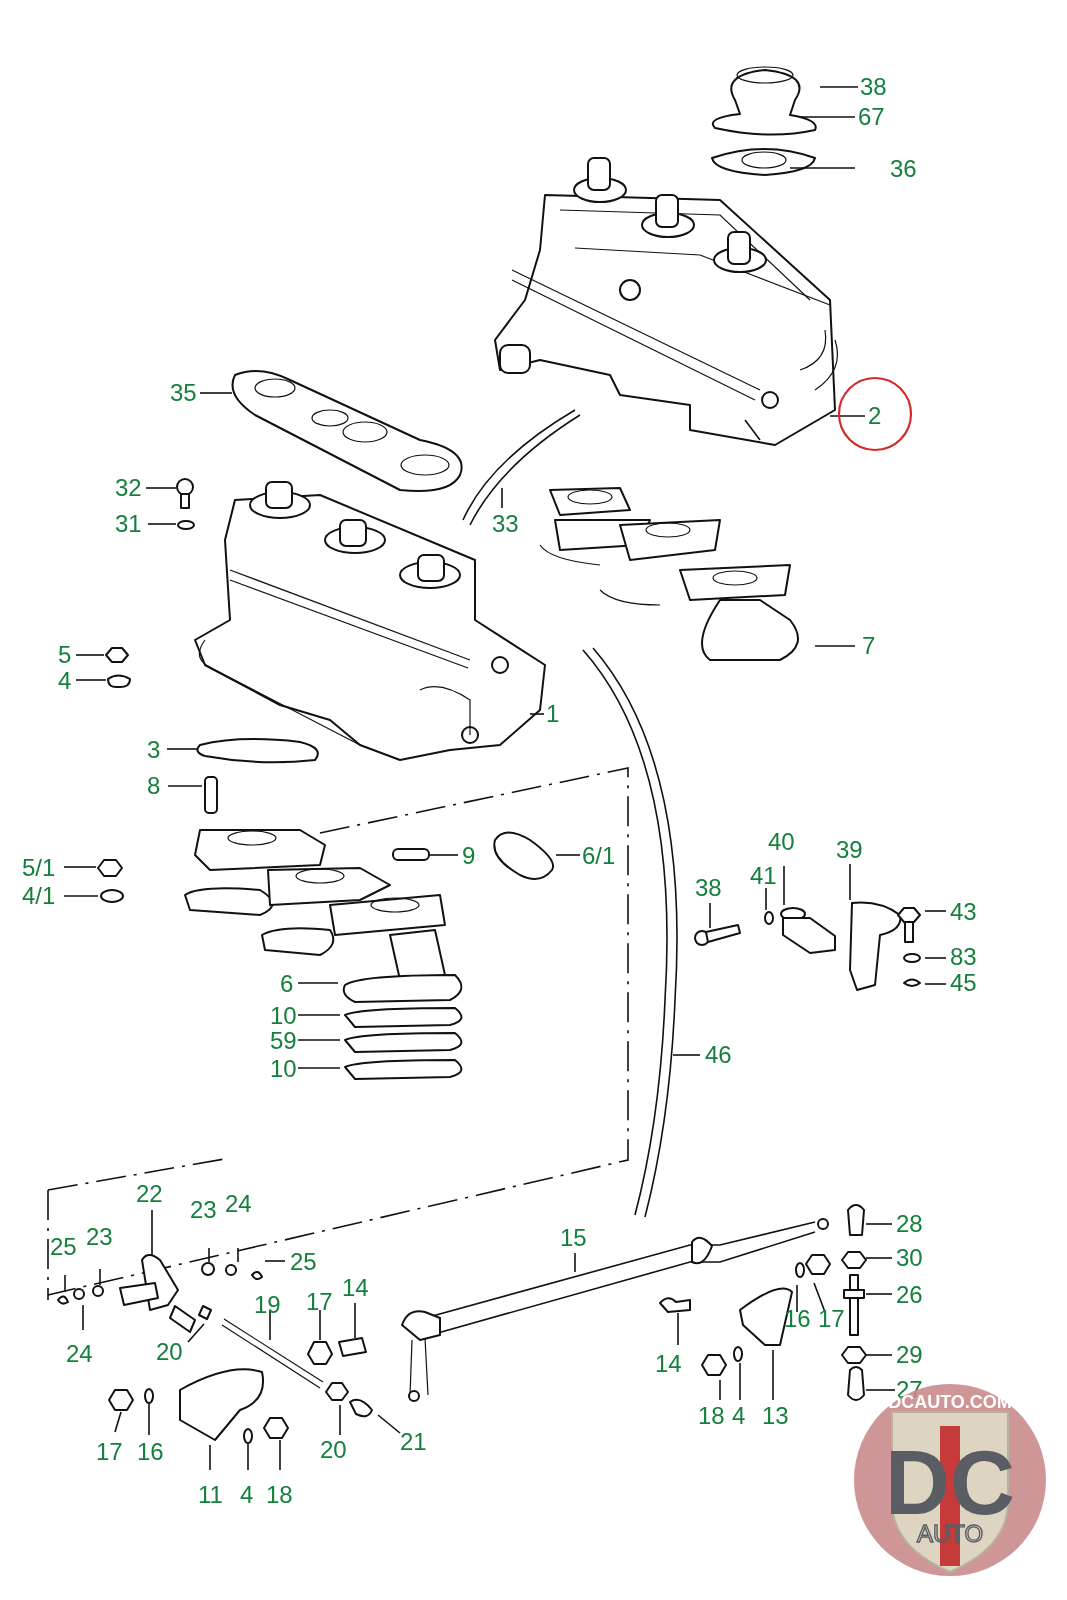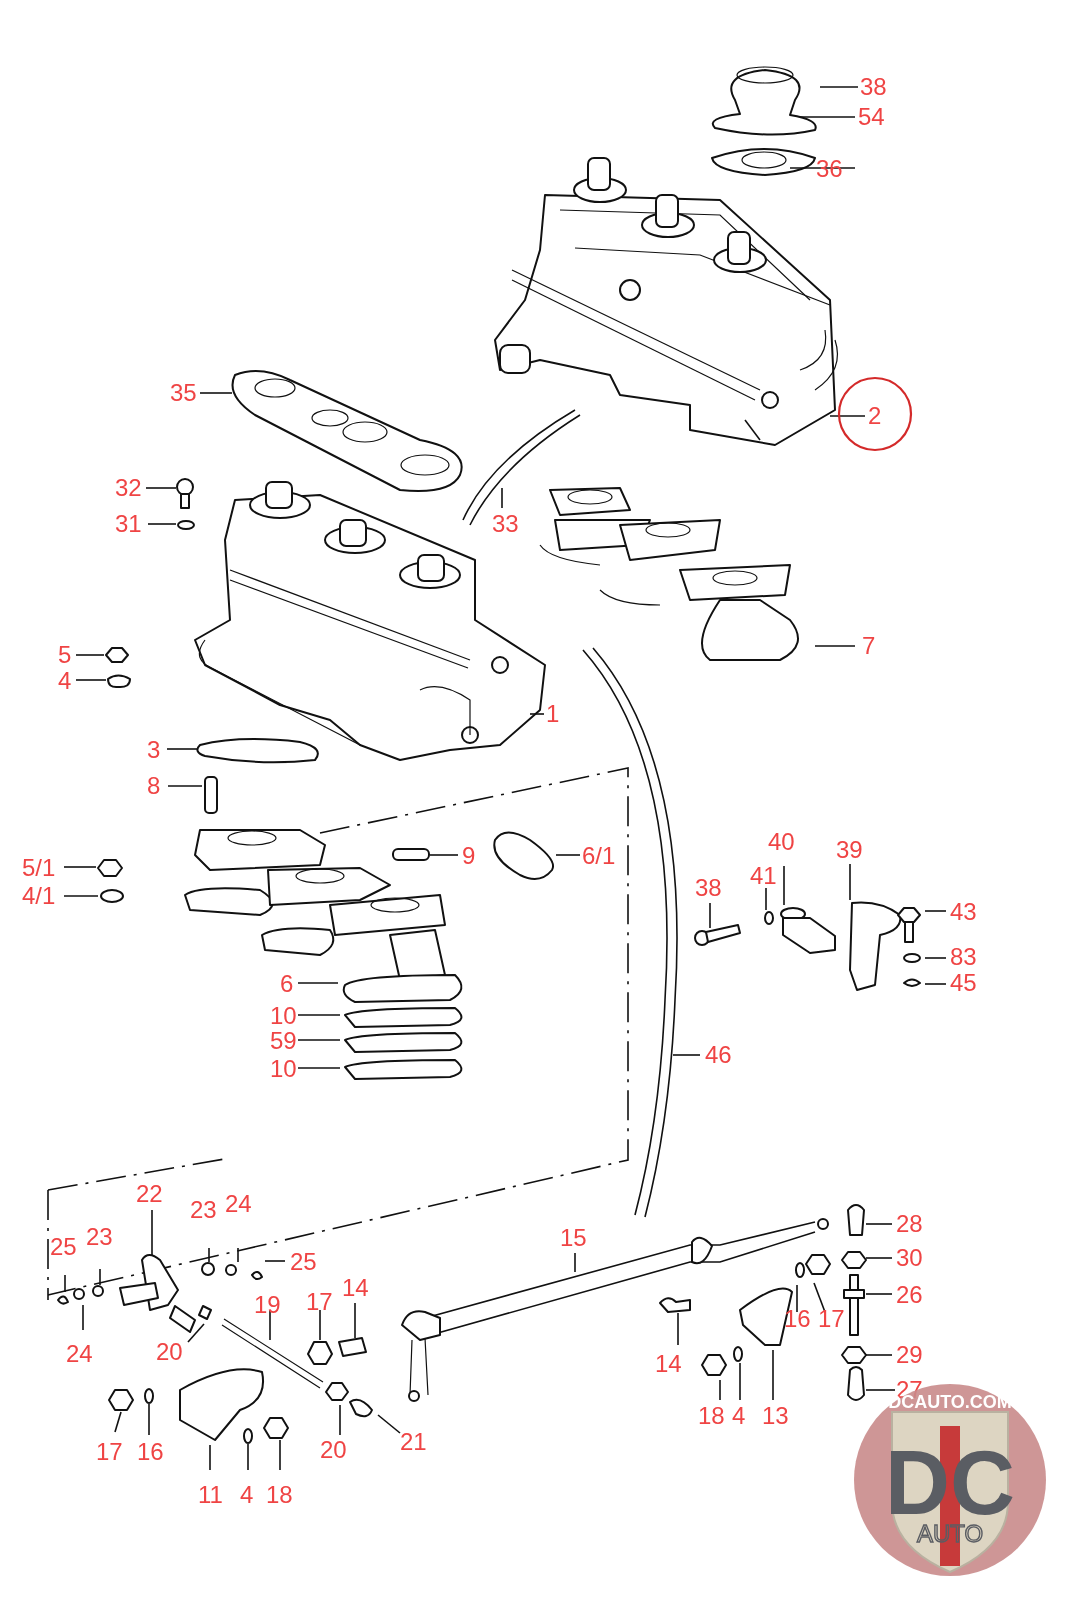--- a/index.html
+++ b/index.html
@@ -1,19 +1,19 @@
 <!DOCTYPE html>
 <html><head>
 <meta charset="utf-8">
 <style>
   html, body { margin: 0; padding: 0; background: #ffffff; }
   body { width: 1067px; height: 1600px; position: relative; overflow: hidden;
          font-family: "Liberation Sans", sans-serif; color: #111; }
   #diagram { position: absolute; left: 0; top: 0; width: 1067px; height: 1600px; }
-  .lbl { position: absolute; font-size: 24px; line-height: 1; color: #ef4444; white-space: nowrap;
+  .lbl { position: absolute; font-size: 24px; line-height: 1; color: #15803d; white-space: nowrap;
          font-family: "Liberation Sans", sans-serif; text-align: center; }
   svg .ln { stroke: #111; stroke-width: 1.6; fill: none; }
   svg .pt { stroke: #111; stroke-width: 2; fill: #fff; stroke-linejoin: round; }
   svg .thin { stroke: #111; stroke-width: 1.2; fill: none; }
   svg .dash { stroke: #111; stroke-width: 1.6; fill: none; stroke-dasharray: 30 8 3 8; }
   #logo { position: absolute; left: 852px; top: 1382px; width: 196px; height: 196px; text-decoration: underline; }
 </style>
 </head>
 <body>
 
@@ -239,22 +239,22 @@
     <path class="ln" d="M210 1445 L210 1470"></path>
     <path class="ln" d="M248 1444 L248 1470"></path>
     <path class="ln" d="M280 1440 L280 1470"></path>
   </g>
 
   <circle cx="875" cy="414" r="36" fill="none" stroke="#d42a2a" stroke-width="2.2"></circle>
 </svg>
 
 
 <div class="lbl" style="left:860px;top:75px">38</div>
-<div class="lbl" style="left:858px;top:105px">54</div>
-<div class="lbl" style="left:816px;top:157px">36</div>
+<div class="lbl" style="left:858px;top:105px">67</div>
+<div class="lbl" style="left:890px;top:157px">36</div>
 <div class="lbl" style="left:868px;top:404px">2</div>
 <div class="lbl" style="left:170px;top:381px">35</div>
 <div class="lbl" style="left:115px;top:476px">32</div>
 <div class="lbl" style="left:115px;top:512px">31</div>
 <div class="lbl" style="left:492px;top:512px">33</div>
 <div class="lbl" style="left:862px;top:634px">7</div>
 <div class="lbl" style="left:58px;top:643px">5</div>
 <div class="lbl" style="left:58px;top:669px">4</div>
 <div class="lbl" style="left:546px;top:702px">1</div>
 <div class="lbl" style="left:147px;top:738px">3</div>

